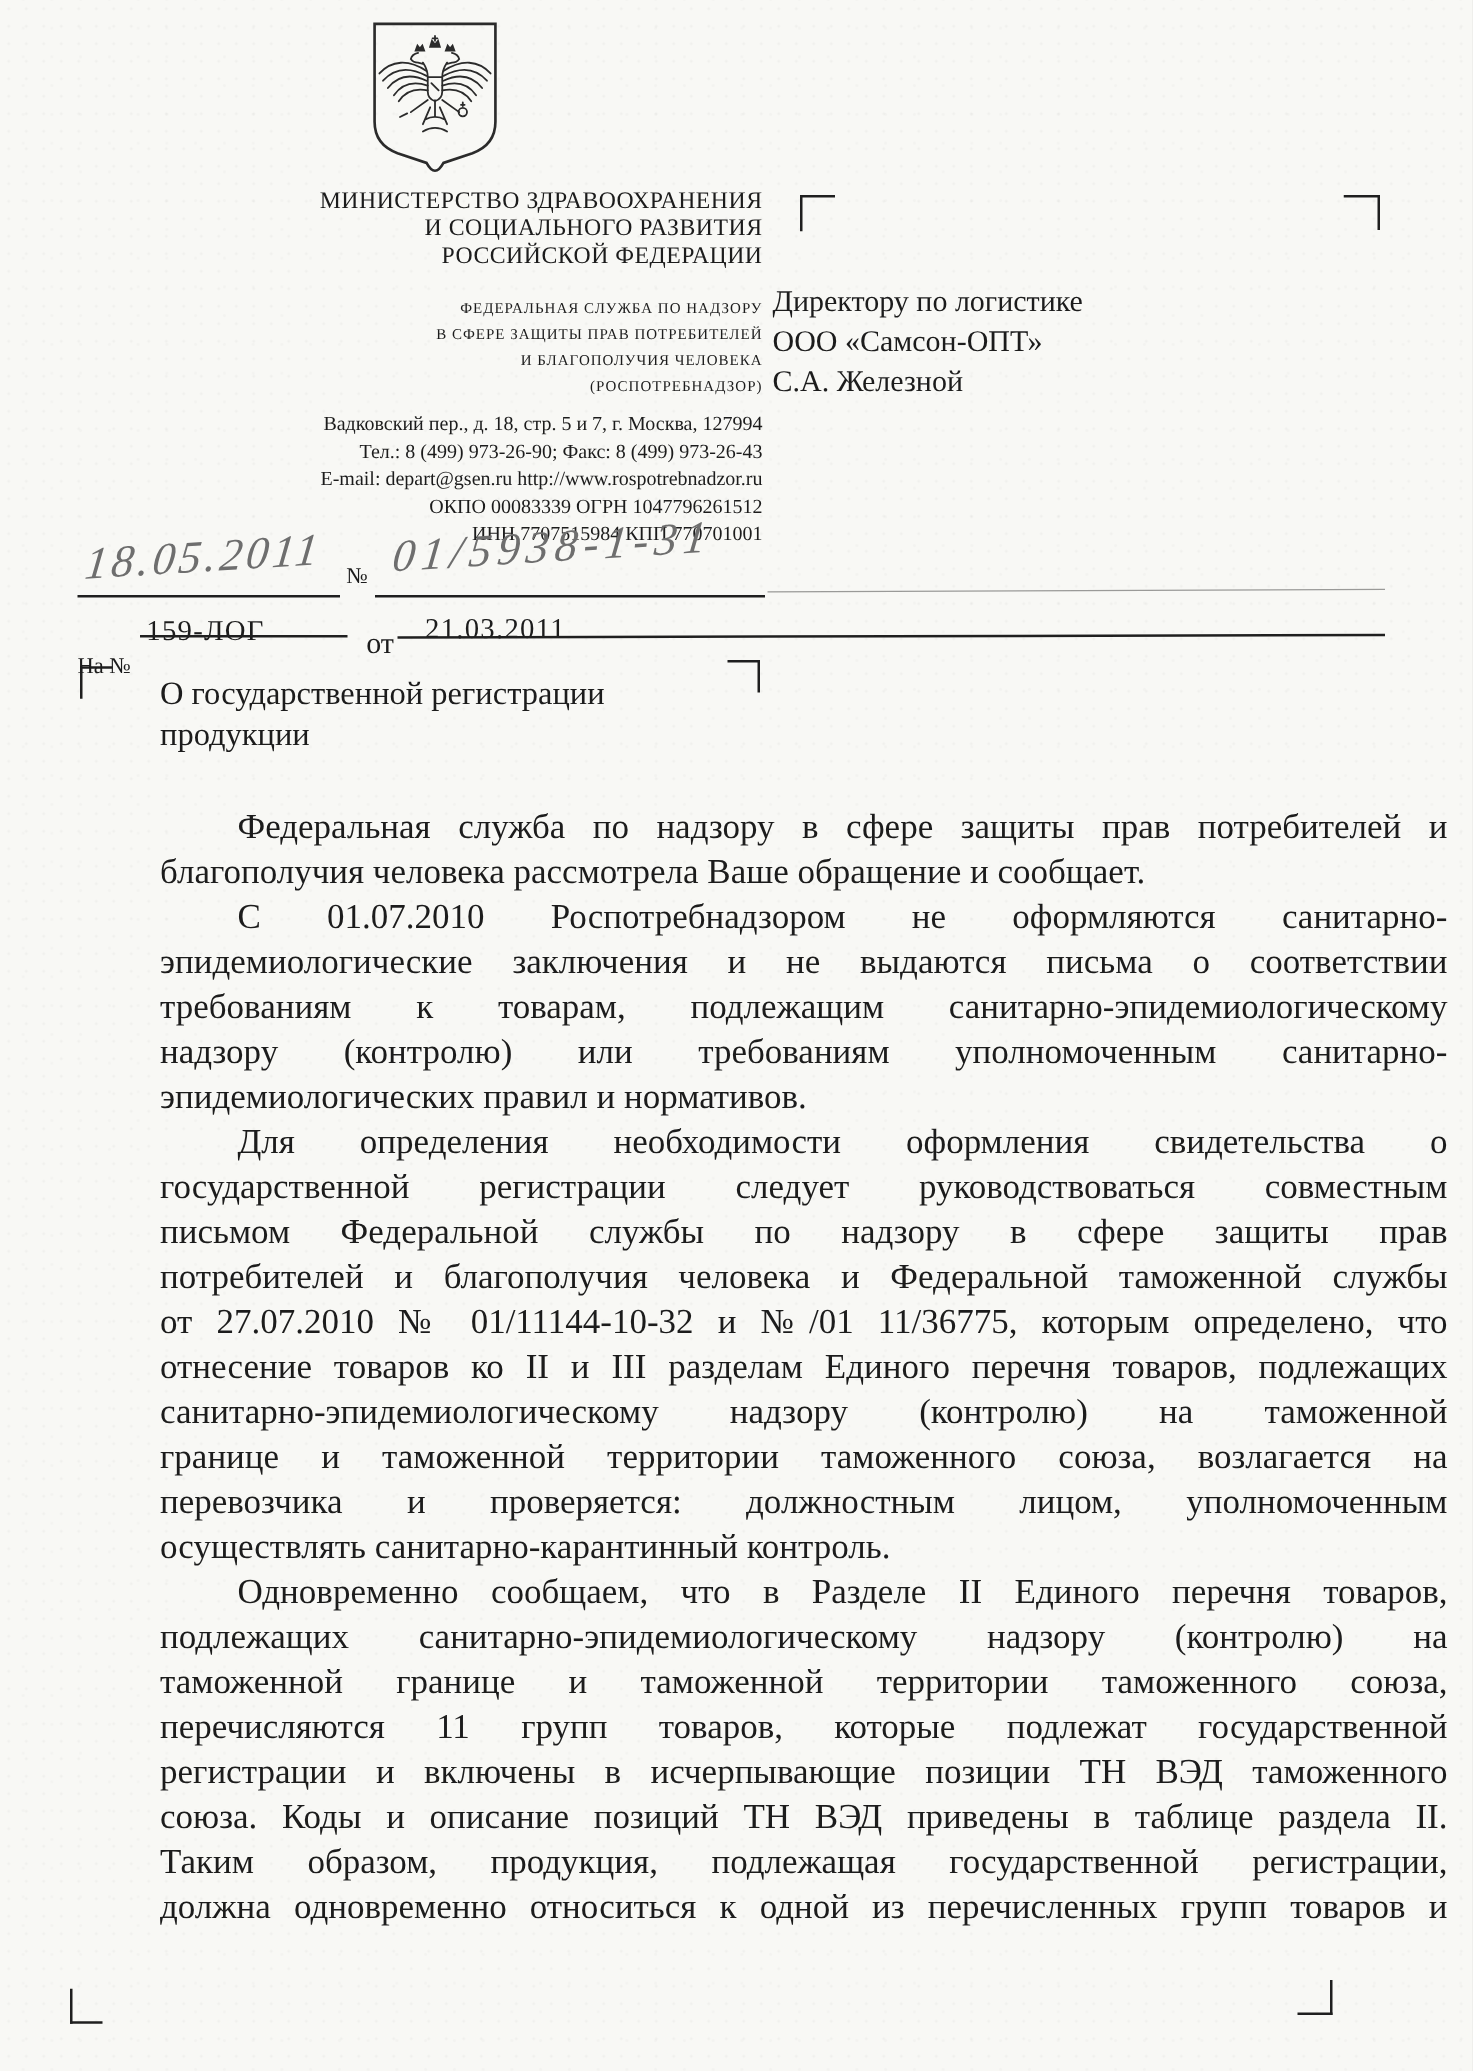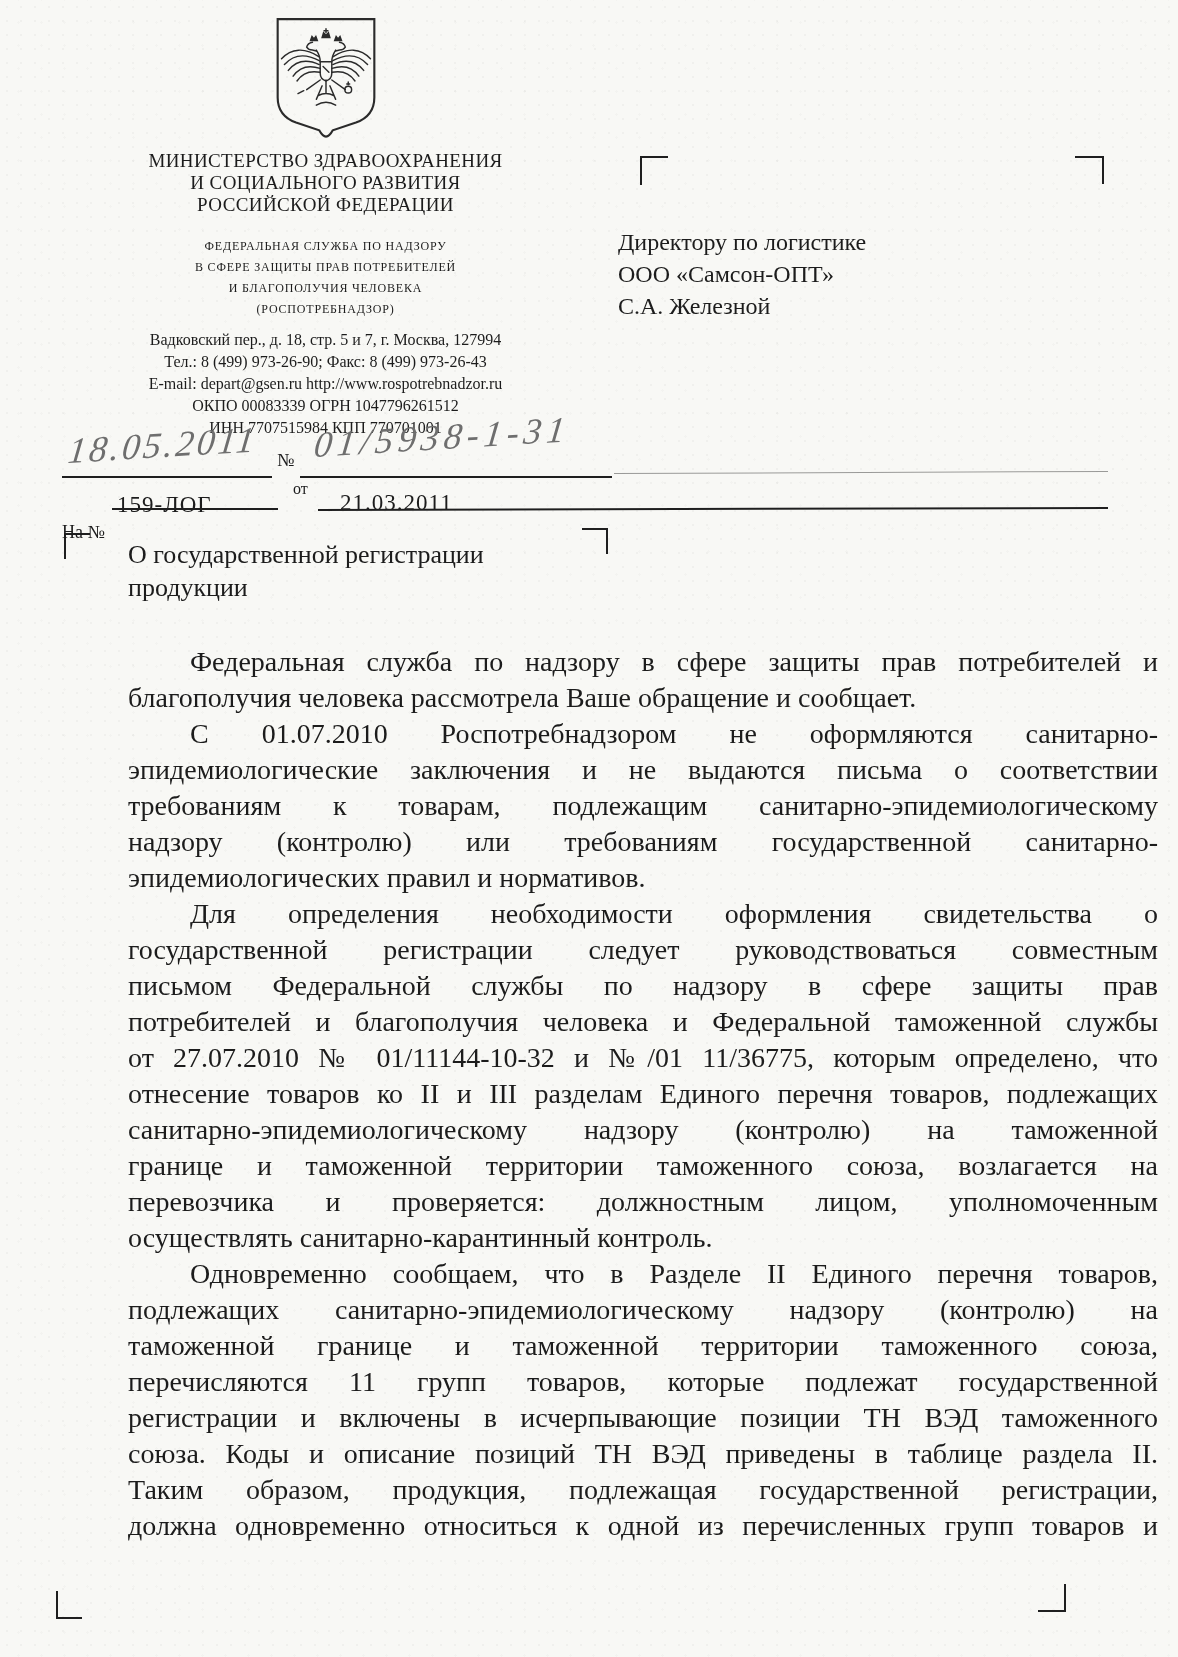--- a/index.html
+++ b/index.html
@@ -10,21 +10,21 @@
       radial-gradient(rgba(0,0,0,0.030) 1px, transparent 1.4px),
       radial-gradient(rgba(0,0,0,0.020) 1px, transparent 1.4px);
     background-size:14px 14px, 23px 23px;
     background-position:0 0, 7px 11px;
     font-family:"Liberation Serif", serif;
     color:#1c1c1c;
   }
   .abs{position:absolute;}
 
   
-  .letterhead{left:63px;top:16px;width:525px;text-align:center;}
+  .letterhead{left:85px;top:16px;width:525px;text-align:right;}
   .emblem{margin:0 auto 4px auto;display:block;}
   .ministry-line{font-size:19px;line-height:22px;letter-spacing:0.4px;}
   .agency{margin-top:20px;}
   .agency-line{font-size:12px;line-height:21px;font-weight:normal;letter-spacing:0.8px;}
   .contacts{margin-top:9px;}
   .contact-line{font-size:16px;line-height:22px;}
 
   
   .recipient{left:618px;top:226px;width:420px;}
   .recipient-line{font-size:24px;line-height:32px;}
@@ -40,21 +40,21 @@
   .hand-number{left:312px;top:424px;font-size:36px;letter-spacing:5px;}
   .num-sign{left:277px;top:450px;font-size:18px;}
   .rule{border-bottom:2px solid #1f1f1f;height:0;}
   .rule-faint{border-bottom:1.5px solid rgba(0,0,0,0.38);height:0;}
   .rule-out-date{left:62px;top:476px;width:210px;}
   .rule-out-num{left:300px;top:476px;width:312px;}
   .rule-out-num-cont{left:614px;top:472px;width:494px;transform:rotate(-0.25deg);}
   .incoming-label{left:62px;top:486px;font-size:18px;margin-top:36px;}
   .incoming-number{left:117px;top:492px;font-size:23px;letter-spacing:1px;}
   .rule-in-num{left:112px;top:508px;width:166px;}
-  .incoming-date-label{left:293px;top:480px;font-size:16px;}
+  .incoming-date-label{left:293px;top:502px;font-size:24px;}
   .incoming-date{left:340px;top:490px;font-size:23px;letter-spacing:1px;}
   .rule-in-date{left:318px;top:508px;width:790px;transform:rotate(-0.15deg);}
 
   
   .mark{border-color:#1f1f1f;border-style:solid;border-width:0;}
   .mk-tl{border-top-width:2px;border-left-width:2px;}
   .mk-tr{border-top-width:2px;border-right-width:2px;}
   .mk-bl{border-bottom-width:2px;border-left-width:2px;}
   .mk-br{border-bottom-width:2px;border-right-width:2px;}
 
@@ -163,21 +163,21 @@
   </div>
 
   <div class="abs body-text">
 
     <div class="bl first">Федеральная служба по надзору в сфере защиты прав потребителей и</div>
     <div class="bl endl">благополучия человека рассмотрела Ваше обращение и сообщает.</div>
 
     <div class="bl first">С 01.07.2010 Роспотребнадзором не оформляются санитарно-</div>
     <div class="bl">эпидемиологические заключения и не выдаются письма о соответствии</div>
     <div class="bl">требованиям к товарам, подлежащим санитарно-эпидемиологическому</div>
-    <div class="bl">надзору (контролю) или требованиям государственной санитарно-</div>
+    <div class="bl">надзору (контролю) или требованиям уполномоченным санитарно-</div>
     <div class="bl endl">эпидемиологических правил и нормативов.</div>
 
     <div class="bl first">Для определения необходимости оформления свидетельства о</div>
     <div class="bl">государственной регистрации следует руководствоваться совместным</div>
     <div class="bl">письмом Федеральной службы по надзору в сфере защиты прав</div>
     <div class="bl">потребителей и благополучия человека и Федеральной таможенной службы</div>
     <div class="bl">от 27.07.2010 № 01/11144-10-32 и №/01 11/36775, которым определено, что</div>
     <div class="bl">отнесение товаров ко II и III разделам Единого перечня товаров, подлежащих</div>
     <div class="bl">санитарно-эпидемиологическому надзору (контролю) на таможенной</div>
     <div class="bl">границе и таможенной территории таможенного союза, возлагается на</div>

